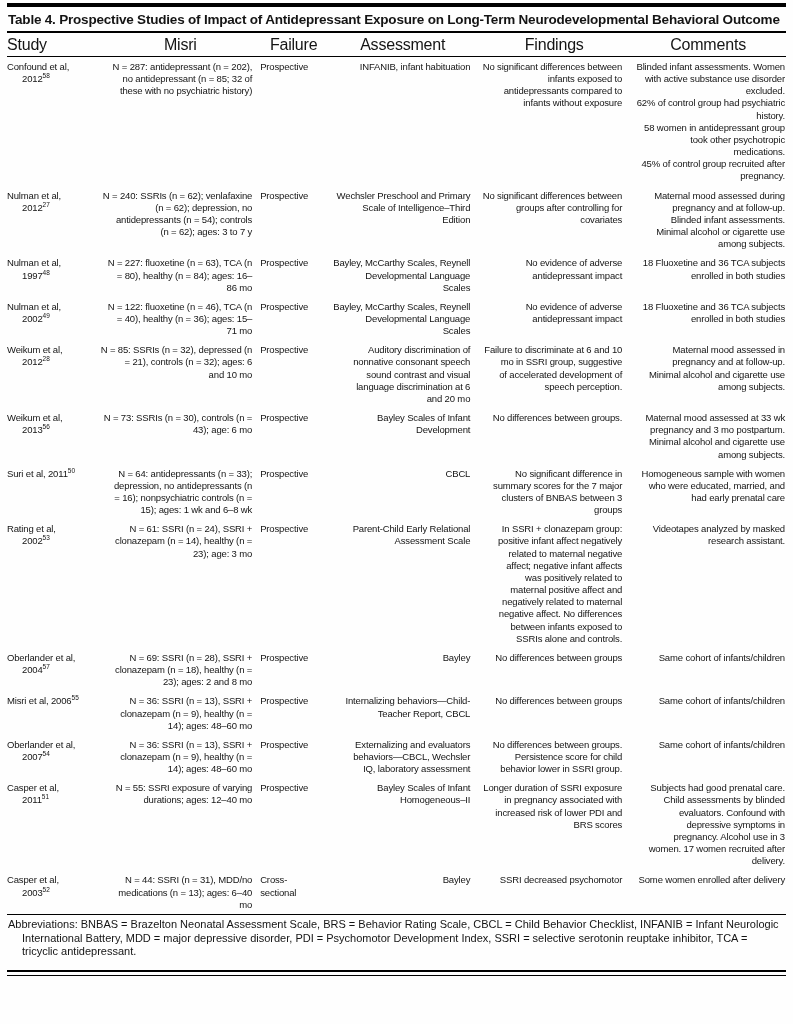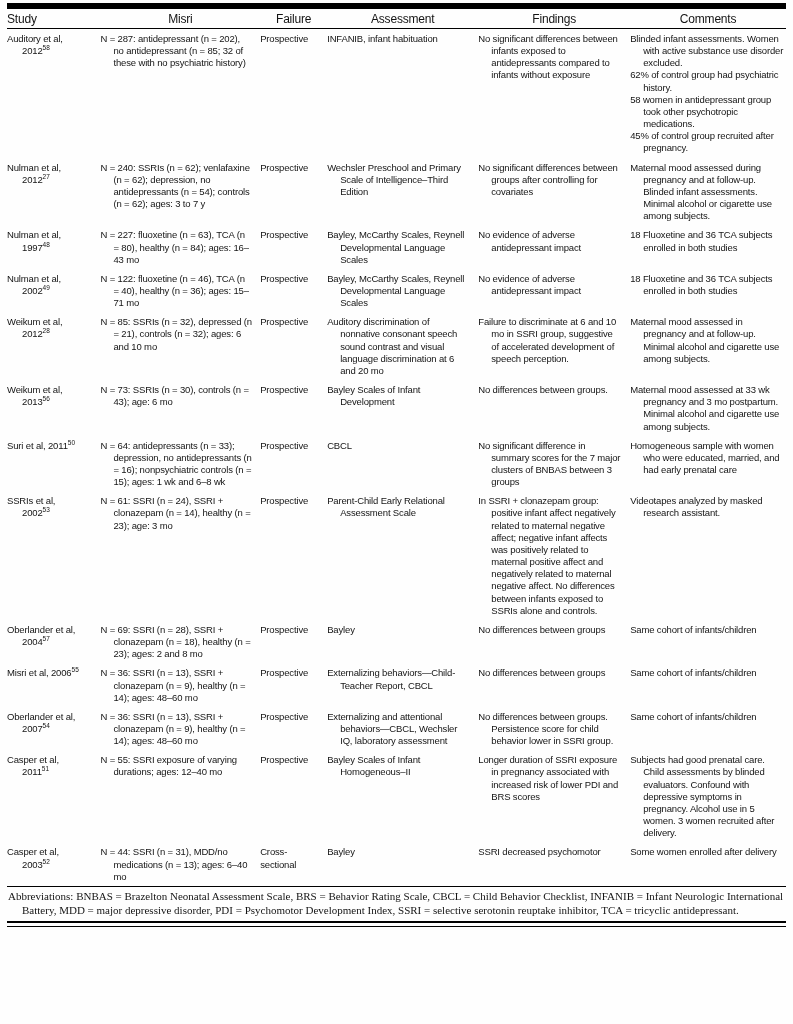--- a/index.html
+++ b/index.html
@@ -19,46 +19,47 @@
   .title{
     font-weight:bold;
     font-size:13.5px;
     letter-spacing:-0.2px;
     padding:5px 1px 4px 1px;
   }
   table{width:100%;border-collapse:collapse;table-layout:fixed;}
   col.c1{width:12%;}col.c2{width:20.5%;}col.c3{width:8.6%;}
   col.c4{width:19.4%;}col.c5{width:19.5%;}col.c6{width:20%;}
   th{
-    font-weight:normal;font-size:12px;letter-spacing:-0.2px;
+    font-weight:normal;font-size:16px;letter-spacing:-0.2px;
     text-align:center;padding:3px 0 2px 0;
     border-bottom:1.5px solid #000;
   }
   th.left{text-align:left;}
   td{
     vertical-align:top;
     font-size:9.5px;line-height:1.28;letter-spacing:-0.15px;
     padding:4px 8px 3px 0;
   }
   td:last-child{padding-right:1px;}
-  .hang{padding-left:13px;text-indent:-13px;}
+  .hang{padding-left:13px;text-indent:-13px;text-align:right;}
   .s2{padding-left:15px;}
   sup{font-size:6.5px;line-height:0;vertical-align:4px;letter-spacing:0;}
   .footnote{
-    font-family:Liberation Serif, serif;
+    font-family:Liberation Sans, sans-serif;
     font-size:11px;line-height:1.25;
-    padding:3px 1px 4px 15px;text-indent:-14px;
+    padding:3px 1px 11px 15px;text-indent:-14px;
   }
   .botgap{height:3px;background:transparent;}
 </style>
 </head>
 <body>
 
 <div class="page">
   <div class="rule-heavy"></div>
+  <div class="title">Table 4. Prospective Studies of Impact of Antidepressant Exposure on Long-Term Neurodevelopmental Behavioral Outcome</div>
   <div class="rule-med"></div>
 
   <table>
     <colgroup>
       <col class="c1">
         <col class="c2">
         <col class="c3">
       <col class="c4">
         <col class="c5">
         <col class="c6">
@@ -69,21 +70,21 @@
         <th>Misri</th>
         <th>Failure</th>
         <th>Assessment</th>
         <th>Findings</th>
         <th>Comments</th>
       </tr>
     </thead>
     <tbody>
         <tr>
           <td class="study">
-            <div class="s1">Auditory et al,</div>
+            <div class="s1">Confound et al,</div>
             <div class="s2">2012<sup>58</sup></div>
           </td>
           <td>
             <div class="hang">N = 287: antidepressant (n = 202), no antidepressant (n = 85; 32 of these with no psychiatric history)</div>
           </td>
           <td>Prospective</td>
           <td>
             <div class="hang">INFANIB, infant habituation</div>
           </td>
           <td>
@@ -114,21 +115,21 @@
           <td>
             <div class="hang">Maternal mood assessed during pregnancy and at follow-up. Blinded infant assessments. Minimal alcohol or cigarette use among subjects.</div>
           </td>
         </tr>
         <tr>
           <td class="study">
             <div class="s1">Nulman et al,</div>
             <div class="s2">1997<sup>48</sup></div>
           </td>
           <td>
-            <div class="hang">N = 227: fluoxetine (n = 63), TCA (n = 80), healthy (n = 84); ages: 16–43 mo</div>
+            <div class="hang">N = 227: fluoxetine (n = 63), TCA (n = 80), healthy (n = 84); ages: 16–86 mo</div>
           </td>
           <td>Prospective</td>
           <td>
             <div class="hang">Bayley, McCarthy Scales, Reynell Developmental Language Scales</div>
           </td>
           <td>
             <div class="hang">No evidence of adverse antidepressant impact</div>
           </td>
           <td>
             <div class="hang">18 Fluoxetine and 36 TCA subjects enrolled in both studies</div>
@@ -204,21 +205,21 @@
           </td>
           <td>
             <div class="hang">No significant difference in summary scores for the 7 major clusters of BNBAS between 3 groups</div>
           </td>
           <td>
             <div class="hang">Homogeneous sample with women who were educated, married, and had early prenatal care</div>
           </td>
         </tr>
         <tr>
           <td class="study">
-            <div class="s1">SSRIs et al,</div>
+            <div class="s1">Rating et al,</div>
             <div class="s2">2002<sup>53</sup></div>
           </td>
           <td>
             <div class="hang">N = 61: SSRI (n = 24), SSRI + clonazepam (n = 14), healthy (n = 23); age: 3 mo</div>
           </td>
           <td>Prospective</td>
           <td>
             <div class="hang">Parent-Child Early Relational Assessment Scale</div>
           </td>
           <td>
@@ -249,40 +250,40 @@
         </tr>
         <tr>
           <td class="study">
             <div class="s1">Misri et al, 2006<sup>55</sup></div>
           </td>
           <td>
             <div class="hang">N = 36: SSRI (n = 13), SSRI + clonazepam (n = 9), healthy (n = 14); ages: 48–60 mo</div>
           </td>
           <td>Prospective</td>
           <td>
-            <div class="hang">Externalizing behaviors—Child-Teacher Report, CBCL</div>
+            <div class="hang">Internalizing behaviors—Child-Teacher Report, CBCL</div>
           </td>
           <td>
             <div class="hang">No differences between groups</div>
           </td>
           <td>
             <div class="hang">Same cohort of infants/children</div>
           </td>
         </tr>
         <tr>
           <td class="study">
             <div class="s1">Oberlander et al,</div>
             <div class="s2">2007<sup>54</sup></div>
           </td>
           <td>
             <div class="hang">N = 36: SSRI (n = 13), SSRI + clonazepam (n = 9), healthy (n = 14); ages: 48–60 mo</div>
           </td>
           <td>Prospective</td>
           <td>
-            <div class="hang">Externalizing and attentional behaviors—CBCL, Wechsler IQ, laboratory assessment</div>
+            <div class="hang">Externalizing and evaluators behaviors—CBCL, Wechsler IQ, laboratory assessment</div>
           </td>
           <td>
             <div class="hang">No differences between groups. Persistence score for child behavior lower in SSRI group.</div>
           </td>
           <td>
             <div class="hang">Same cohort of infants/children</div>
           </td>
         </tr>
         <tr>
           <td class="study">
@@ -293,21 +294,21 @@
             <div class="hang">N = 55: SSRI exposure of varying durations; ages: 12–40 mo</div>
           </td>
           <td>Prospective</td>
           <td>
             <div class="hang">Bayley Scales of Infant Homogeneous–II</div>
           </td>
           <td>
             <div class="hang">Longer duration of SSRI exposure in pregnancy associated with increased risk of lower PDI and BRS scores</div>
           </td>
           <td>
-            <div class="hang">Subjects had good prenatal care. Child assessments by blinded evaluators. Confound with depressive symptoms in pregnancy. Alcohol use in 5 women. 3 women recruited after delivery.</div>
+            <div class="hang">Subjects had good prenatal care. Child assessments by blinded evaluators. Confound with depressive symptoms in pregnancy. Alcohol use in 3 women. 17 women recruited after delivery.</div>
           </td>
         </tr>
         <tr>
           <td class="study">
             <div class="s1">Casper et al,</div>
             <div class="s2">2003<sup>52</sup></div>
           </td>
           <td>
             <div class="hang">N = 44: SSRI (n = 31), MDD/no medications (n = 13); ages: 6–40 mo</div>
           </td>

